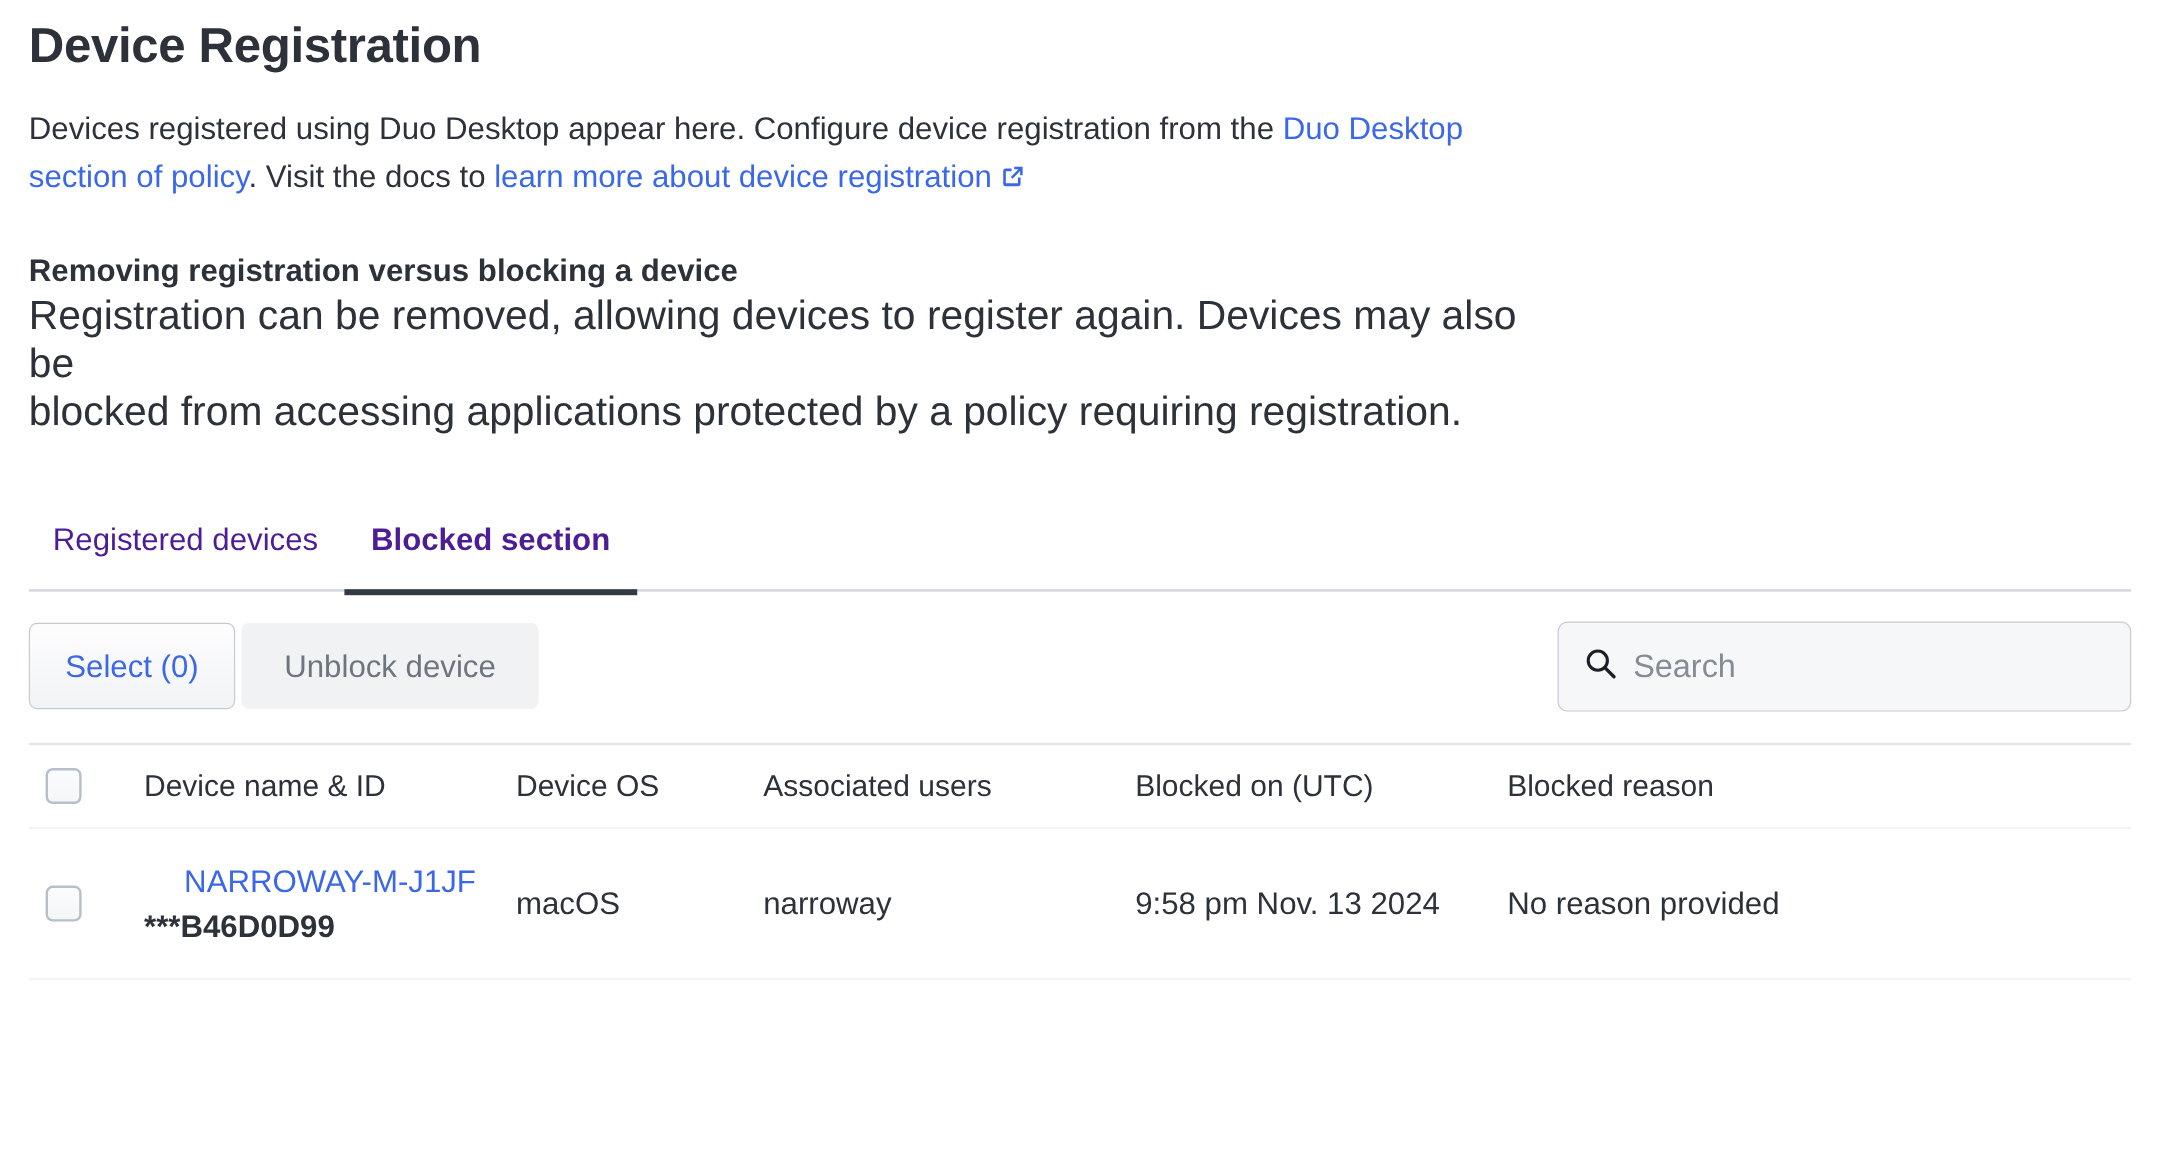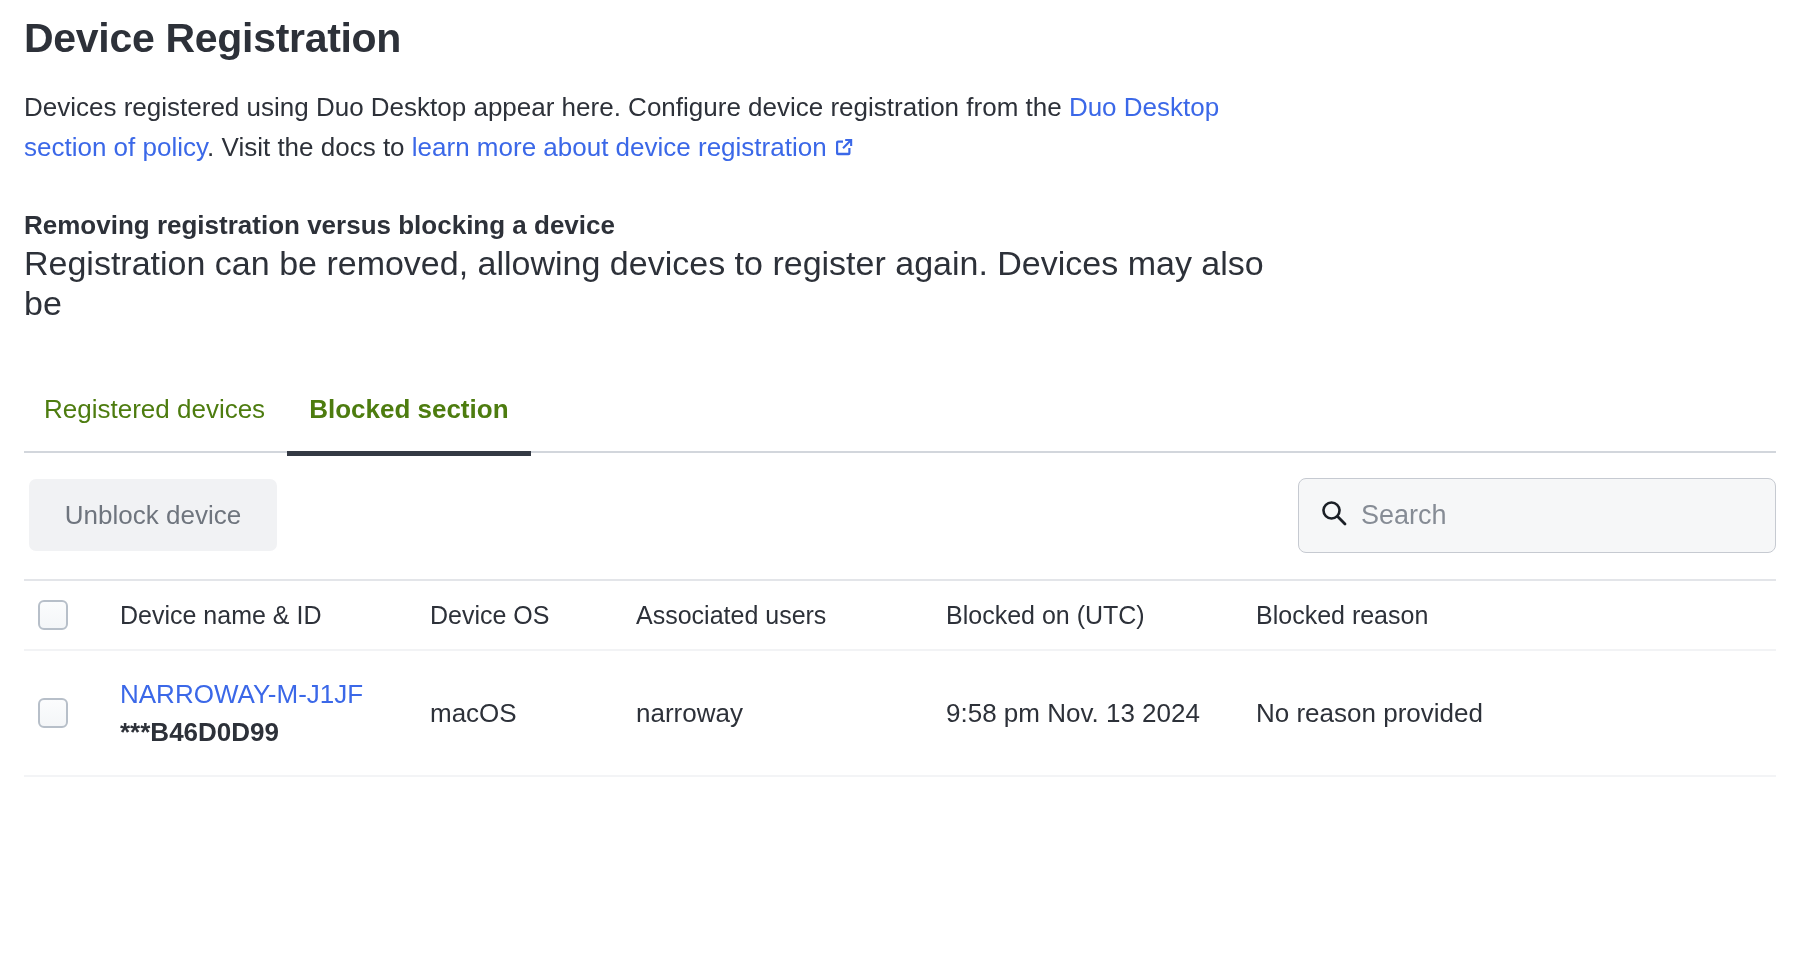--- a/index.html
+++ b/index.html
@@ -75,21 +75,21 @@
     position: relative;
     margin-top: 70px;
     border-bottom: 2px solid #d2d6dc;
     display: flex;
     align-items: flex-end;
     gap: 0;
   }
   .tab {
     font-size: 26px;
     line-height: 32px;
-    color: #4d7c0f;
+    color: #4c1d95;
     padding: 0 22px 26px 22px;
     cursor: pointer;
     position: relative;
     background: none;
     border: none;
     font-family: inherit;
   }
   .tab:first-child { margin-left: -2px; }
   .tab.active {
     font-weight: bold;
@@ -220,20 +220,21 @@
     cursor: pointer;
   }
 
   .device-name {
     color: #3b68e8;
     font-size: 26px;
     line-height: 34px;
     display: block;
     text-decoration: none;
     cursor: pointer;
+    text-align: center;
   }
   .device-id {
     font-size: 26px;
     line-height: 34px;
     font-weight: bold;
     color: #2d3139;
     display: block;
     margin-top: 4px;
   }
 </style>
@@ -245,28 +246,30 @@
   <h1 class="page-title">Device Registration</h1>
 
   <p class="intro"><span>Devices registered using Duo Desktop appear here. Configure device registration from the </span><a href="#" class="link">Duo Desktop section of policy</a><span>. Visit the docs to </span><a href="#" class="link"><span>learn more about device registration</span><span class="ext-icon"><svg width="22" height="22" viewBox="0 0 22 22" aria-hidden="true">
             <path d="M3 6.5a2 2 0 0 1 2-2h5v2.2H5.2v10.1h10.1V12h2.2v5.3a2 2 0 0 1-2 2H5a2 2 0 0 1-2-2z" fill="#3b68e8"></path>
             <path d="M12.2 3h7v7h-2.1V6.6l-6.3 6.3-1.5-1.5 6.3-6.3h-3.4z" fill="#3b68e8"></path>
           </svg></span></a></p>
 
   <div class="sub-block">
     <p class="sub-heading">Removing registration versus blocking a device</p>
     <p class="sub-body">Registration can be removed, allowing devices to register again. Devices may also be</p>
+    <p class="sub-body">blocked from accessing applications protected by a policy requiring registration.</p>
   </div>
 
   <div class="tabs">
     <button class="tab">Registered devices</button>
     <button class="tab active">Blocked section</button>
   </div>
 
   <div class="toolbar">
+    <button class="btn btn-select">Select (0)</button>
     <button class="btn btn-unblock">Unblock device</button>
 
     <div class="search-wrap">
       <span class="search-icon"><svg width="30" height="30" viewBox="0 0 30 30" aria-hidden="true">
             <circle cx="12.5" cy="12.5" r="8" fill="none" stroke="#1b1f26" stroke-width="2.6"></circle>
             <line x1="18.6" y1="18.6" x2="26" y2="26" stroke="#1b1f26" stroke-width="2.8" stroke-linecap="round"></line>
           </svg></span>
       <input class="search-input" type="text" placeholder="Search" style="">
     </div>
   </div>

